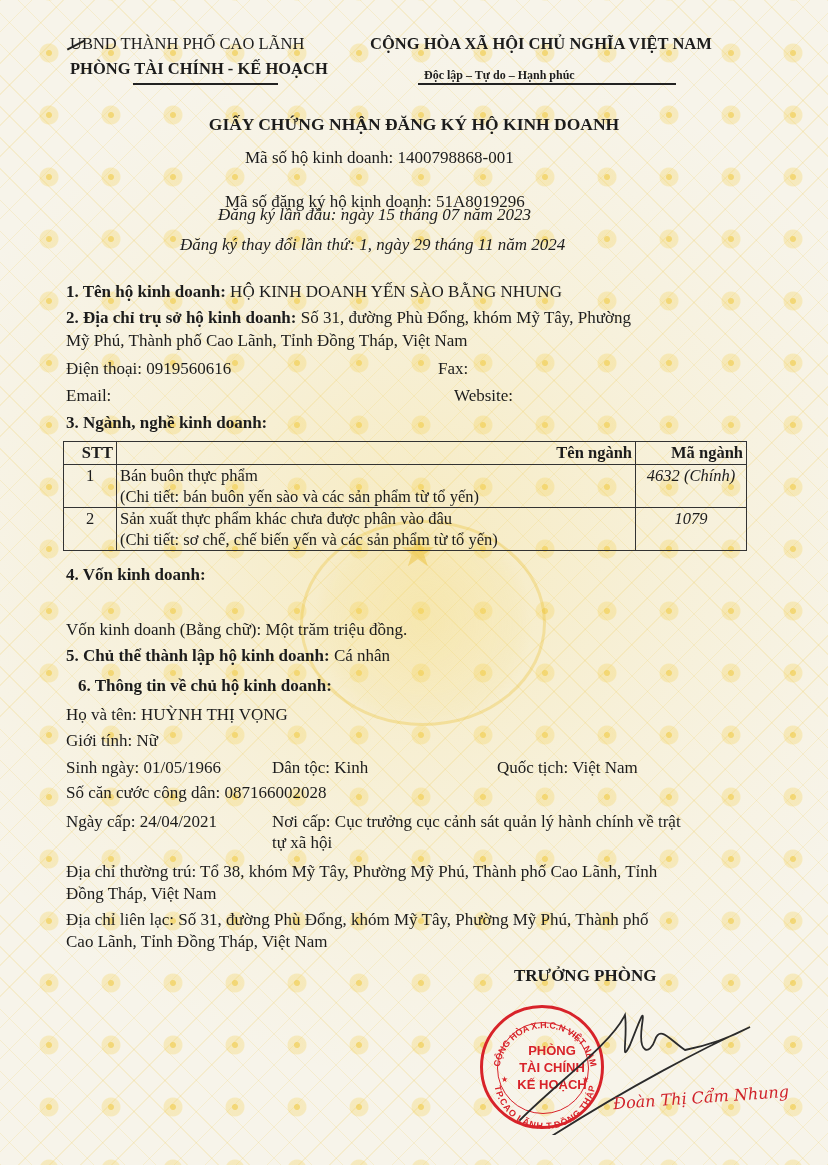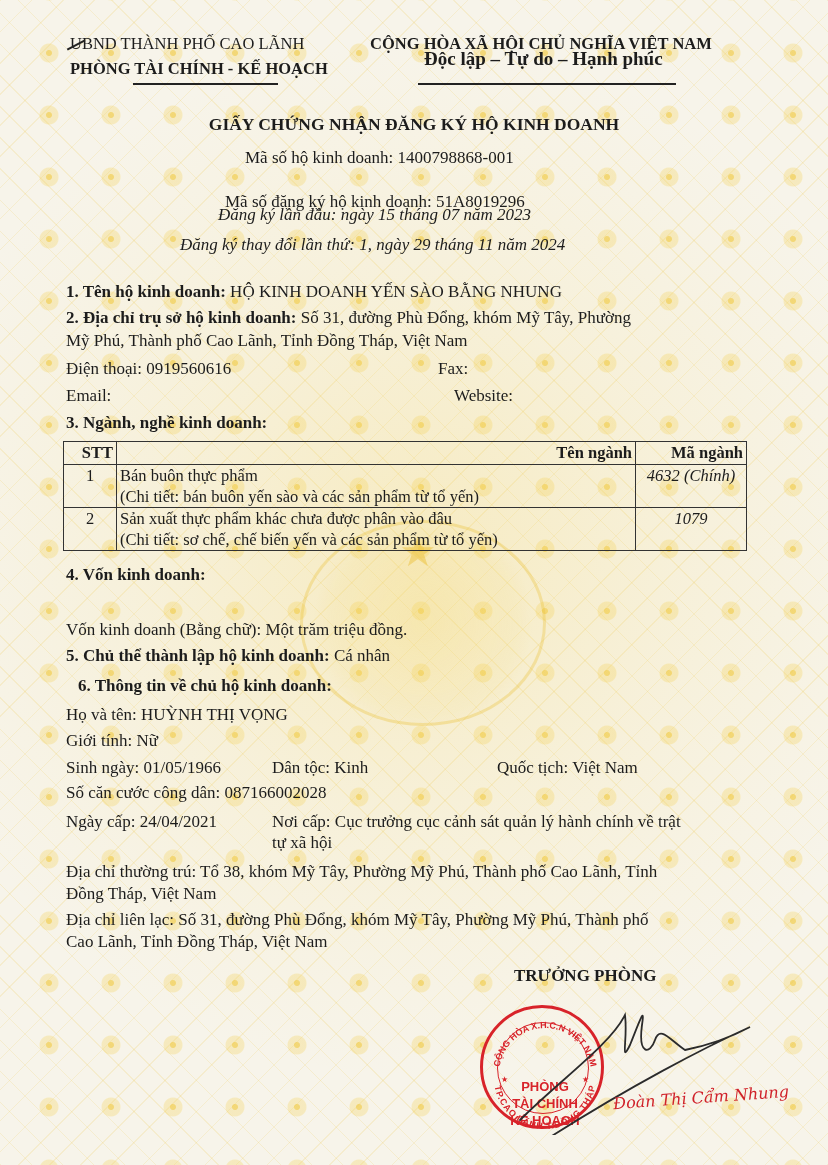--- a/index.html
+++ b/index.html
@@ -52,24 +52,23 @@
 
   .stamp {
     position: absolute; left: 480px; top: 1005px; width: 124px; height: 124px;
     border-radius: 50%; border: 3px solid #d8232a; box-sizing: border-box;
   }
   .stamp .inner {
     position: absolute; left: 14px; top: 14px; width: 90px; height: 90px;
     border-radius: 50%; border: 1.5px solid #d8232a;
   }
   .stamp-text {
-    position: absolute; left: 0; width: 124px; text-align: center; color: #d8232a;
+    position: absolute; left: 7px; width: 124px; text-align: center; color: #d8232a;
     font-family: "Liberation Sans", "DejaVu Sans", sans-serif; font-weight: bold; font-size: 13px;
     line-height: 17px;
-    margin-top: 36px;
   }
   .stamp-ring {
     position: absolute; left: 0; top: 0; width: 124px; height: 124px;
   }
   .sig-name {
     position: absolute; left: 613px; top: 1088px; color: #d0222a;
     font-family: "DejaVu Serif", serif; font-style: italic; font-size: 16px; transform: rotate(-4deg);
   }
   .signature { position: absolute; left: 470px; top: 985px; width: 320px; height: 150px; }
 </style>
@@ -81,21 +80,21 @@
   <div class="emblem">
     <span class="star">★</span>
   </div>
 
   <div class="abs hdr" style="left:70px;top:34px;">UBND THÀNH PHỐ CAO LÃNH</div>
   <div class="line" style="left:66px;top:44px;width:20px;transform:rotate(-28deg);"></div>
   <div class="abs hdr b" style="left:70px;top:59px;">PHÒNG TÀI CHÍNH - KẾ HOẠCH</div>
   <div class="line" style="left:133px;top:83px;width:145px;"></div>
 
   <div class="abs hdr b" style="left:370px;top:34px;">CỘNG HÒA XÃ HỘI CHỦ NGHĨA VIỆT NAM</div>
-  <div class="abs hdr b" style="left:424px;top:48px;font-size:19px;">Độc lập – Tự do – Hạnh phúc</div>
+  <div class="abs hdr b" style="left:424px;top:68px;font-size:12px;">Độc lập – Tự do – Hạnh phúc</div>
   <div class="line" style="left:418px;top:83px;width:258px;"></div>
 
   <div class="abs title c" style="left:0;width:828px;top:114px;">GIẤY CHỨNG NHẬN ĐĂNG KÝ HỘ KINH DOANH</div>
 
   <div class="abs txt" style="left:245px;top:148px;">
     <span>Mã số hộ kinh doanh:</span>
     <span>1400798868-001</span>
   </div>
   <div class="abs txt" style="left:225px;top:192px;text-align:right;">
     <span>Mã số đăng ký hộ kinh doanh:</span>

